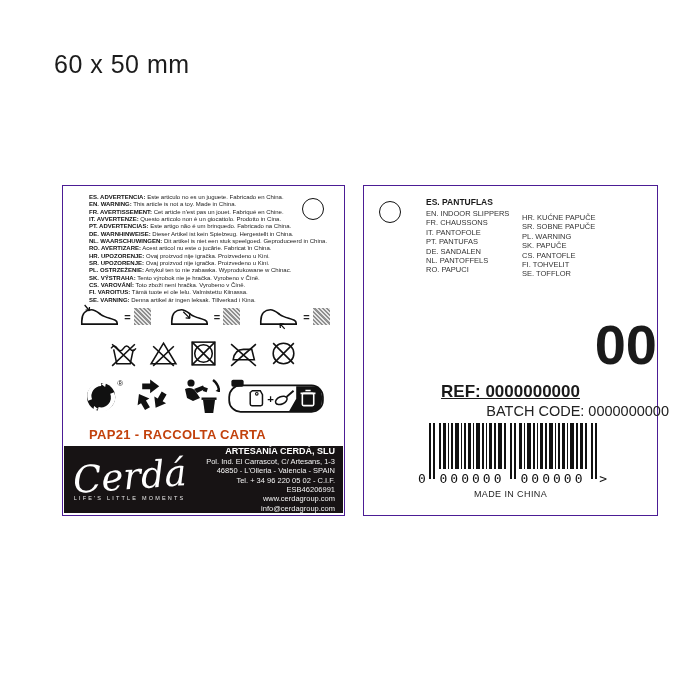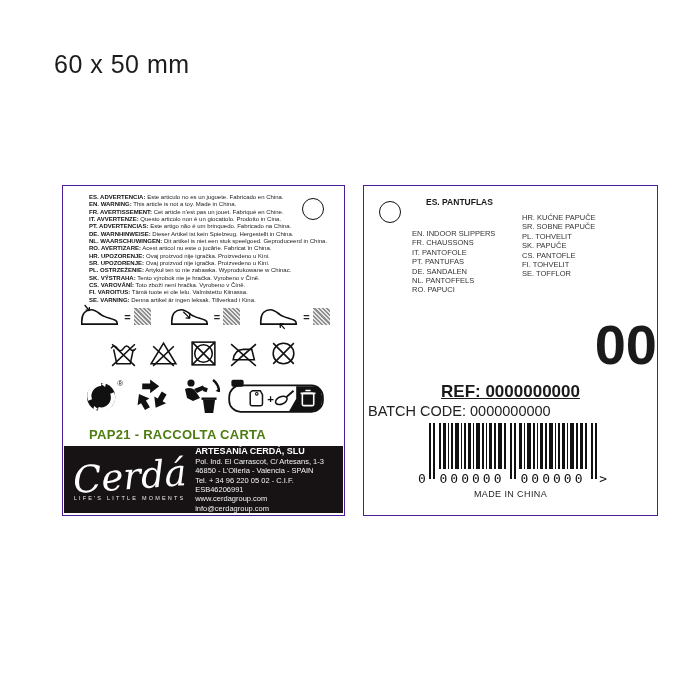--- a/index.html
+++ b/index.html
@@ -28,41 +28,41 @@
   .swatch { width:17px; height:17px; background:
       repeating-linear-gradient(45deg, #8f8f8f 0 1.5px, #e6e6e6 1.5px 3px),
       repeating-linear-gradient(-45deg, rgba(120,120,120,.55) 0 1.5px, rgba(255,255,255,0) 1.5px 3px); }
 
   
   .care-row { position:absolute; left:0; top:152px; width:100%; display:flex; justify-content:center; gap:9px; }
   .care-row svg { display:block; }
 
   
   .recycle-row { position:absolute; left:22px; top:188px; width:240px; display:flex; align-items:center; gap:7px; }
-  .pap { position:absolute; left:26px; top:241px; font-size:13px; font-weight:bold; letter-spacing:0.3px; color:#4d7c0f; }
+  .pap { position:absolute; left:26px; top:241px; font-size:13px; font-weight:bold; letter-spacing:0.3px; color:#c2410c; }
 
   
   .footer { position:absolute; left:1px; right:1px; bottom:2px; height:67px; background:#171314; display:flex; align-items:center; color:#fff; }
   .logo-box { width:47%; text-align:center; padding-top:2px; }
   .logo-script { font-family:"DejaVu Serif", serif; font-style:italic; font-size:37px; line-height:34px; transform:rotate(-4deg); display:inline-block; }
   .tagline { font-size:5.5px; letter-spacing:2.2px; margin-top:1px; color:#e9e9e9; }
-  .addr { flex:1; text-align:left; padding-right:0; }
+  .addr { flex:1; text-align:right; padding-right:8px; }
   .addr .company { font-size:9px; font-weight:bold; line-height:11px; }
   .addr div:not(.company) { font-size:7.5px; line-height:9.3px; color:#f2f2f2; }
 
   
   .prod-title { position:absolute; left:62px; top:11px; font-size:8.5px; font-weight:bold; }
   .lang-col { position:absolute; list-style:none; }
   .lang-col li { font-size:7.5px; line-height:9.4px; color:#333; white-space:nowrap; }
-  .col1 { left:48px; top:23px;margin-top:20px; }
+  .col1 { left:62px; top:23px; }
   .col2 { left:158px; top:27px; }
   .size-range { position:absolute; left:0; top:97px; width:100%; text-align:center; font-size:33px; font-weight:bold; letter-spacing:1px; }
   .size-big { position:absolute; left:0; top:126px; width:100%; text-align:right; font-size:56px; font-weight:bold; }
   .ref-line { position:absolute; left:0; top:196px; width:100%; text-align:center; font-size:17px; font-weight:bold;text-decoration:underline; }
-  .batch-line { position:absolute; left:4px; top:217px; width:100%; text-align:left; font-size:14.5px; color:#222; }
+  .batch-line { position:absolute; left:12px; top:217px; width:100%; text-align:right; font-size:14.5px; color:#222; }
   .barcode-wrap { position:absolute; left:50%; top:237px; transform:translateX(-50%); }
   .made-in { position:absolute; left:0; top:303px; width:100%; text-align:center; font-size:9px; letter-spacing:0.4px; color:#222; }
 </style>
 </head>
 <body>
 
 <div class="page">
 
   <div class="size-title">60 x 50 mm</div>
 
@@ -205,21 +205,21 @@
         <li>FR. CHAUSSONS</li>
         <li>IT. PANTOFOLE</li>
         <li>PT. PANTUFAS</li>
         <li>DE. SANDALEN</li>
         <li>NL. PANTOFFELS</li>
         <li>RO. PAPUCI</li>
       </ul>
     <ul class="lang-col col2">
         <li>HR. KUĆNE PAPUČE</li>
         <li>SR. SOBNE PAPUČE</li>
-        <li>PL. TOHVELIT</li>
+        <li>PL. WARNING</li>
         <li>SK. PAPUČE</li>
         <li>CS. PANTOFLE</li>
         <li>FI. TOHVELIT</li>
         <li>SE. TOFFLOR</li>
       </ul>
 
     <div class="size-big">00</div>
 
     <div class="ref-line">REF: 0000000000</div>
     <div class="batch-line">BATCH CODE: 0000000000</div>

